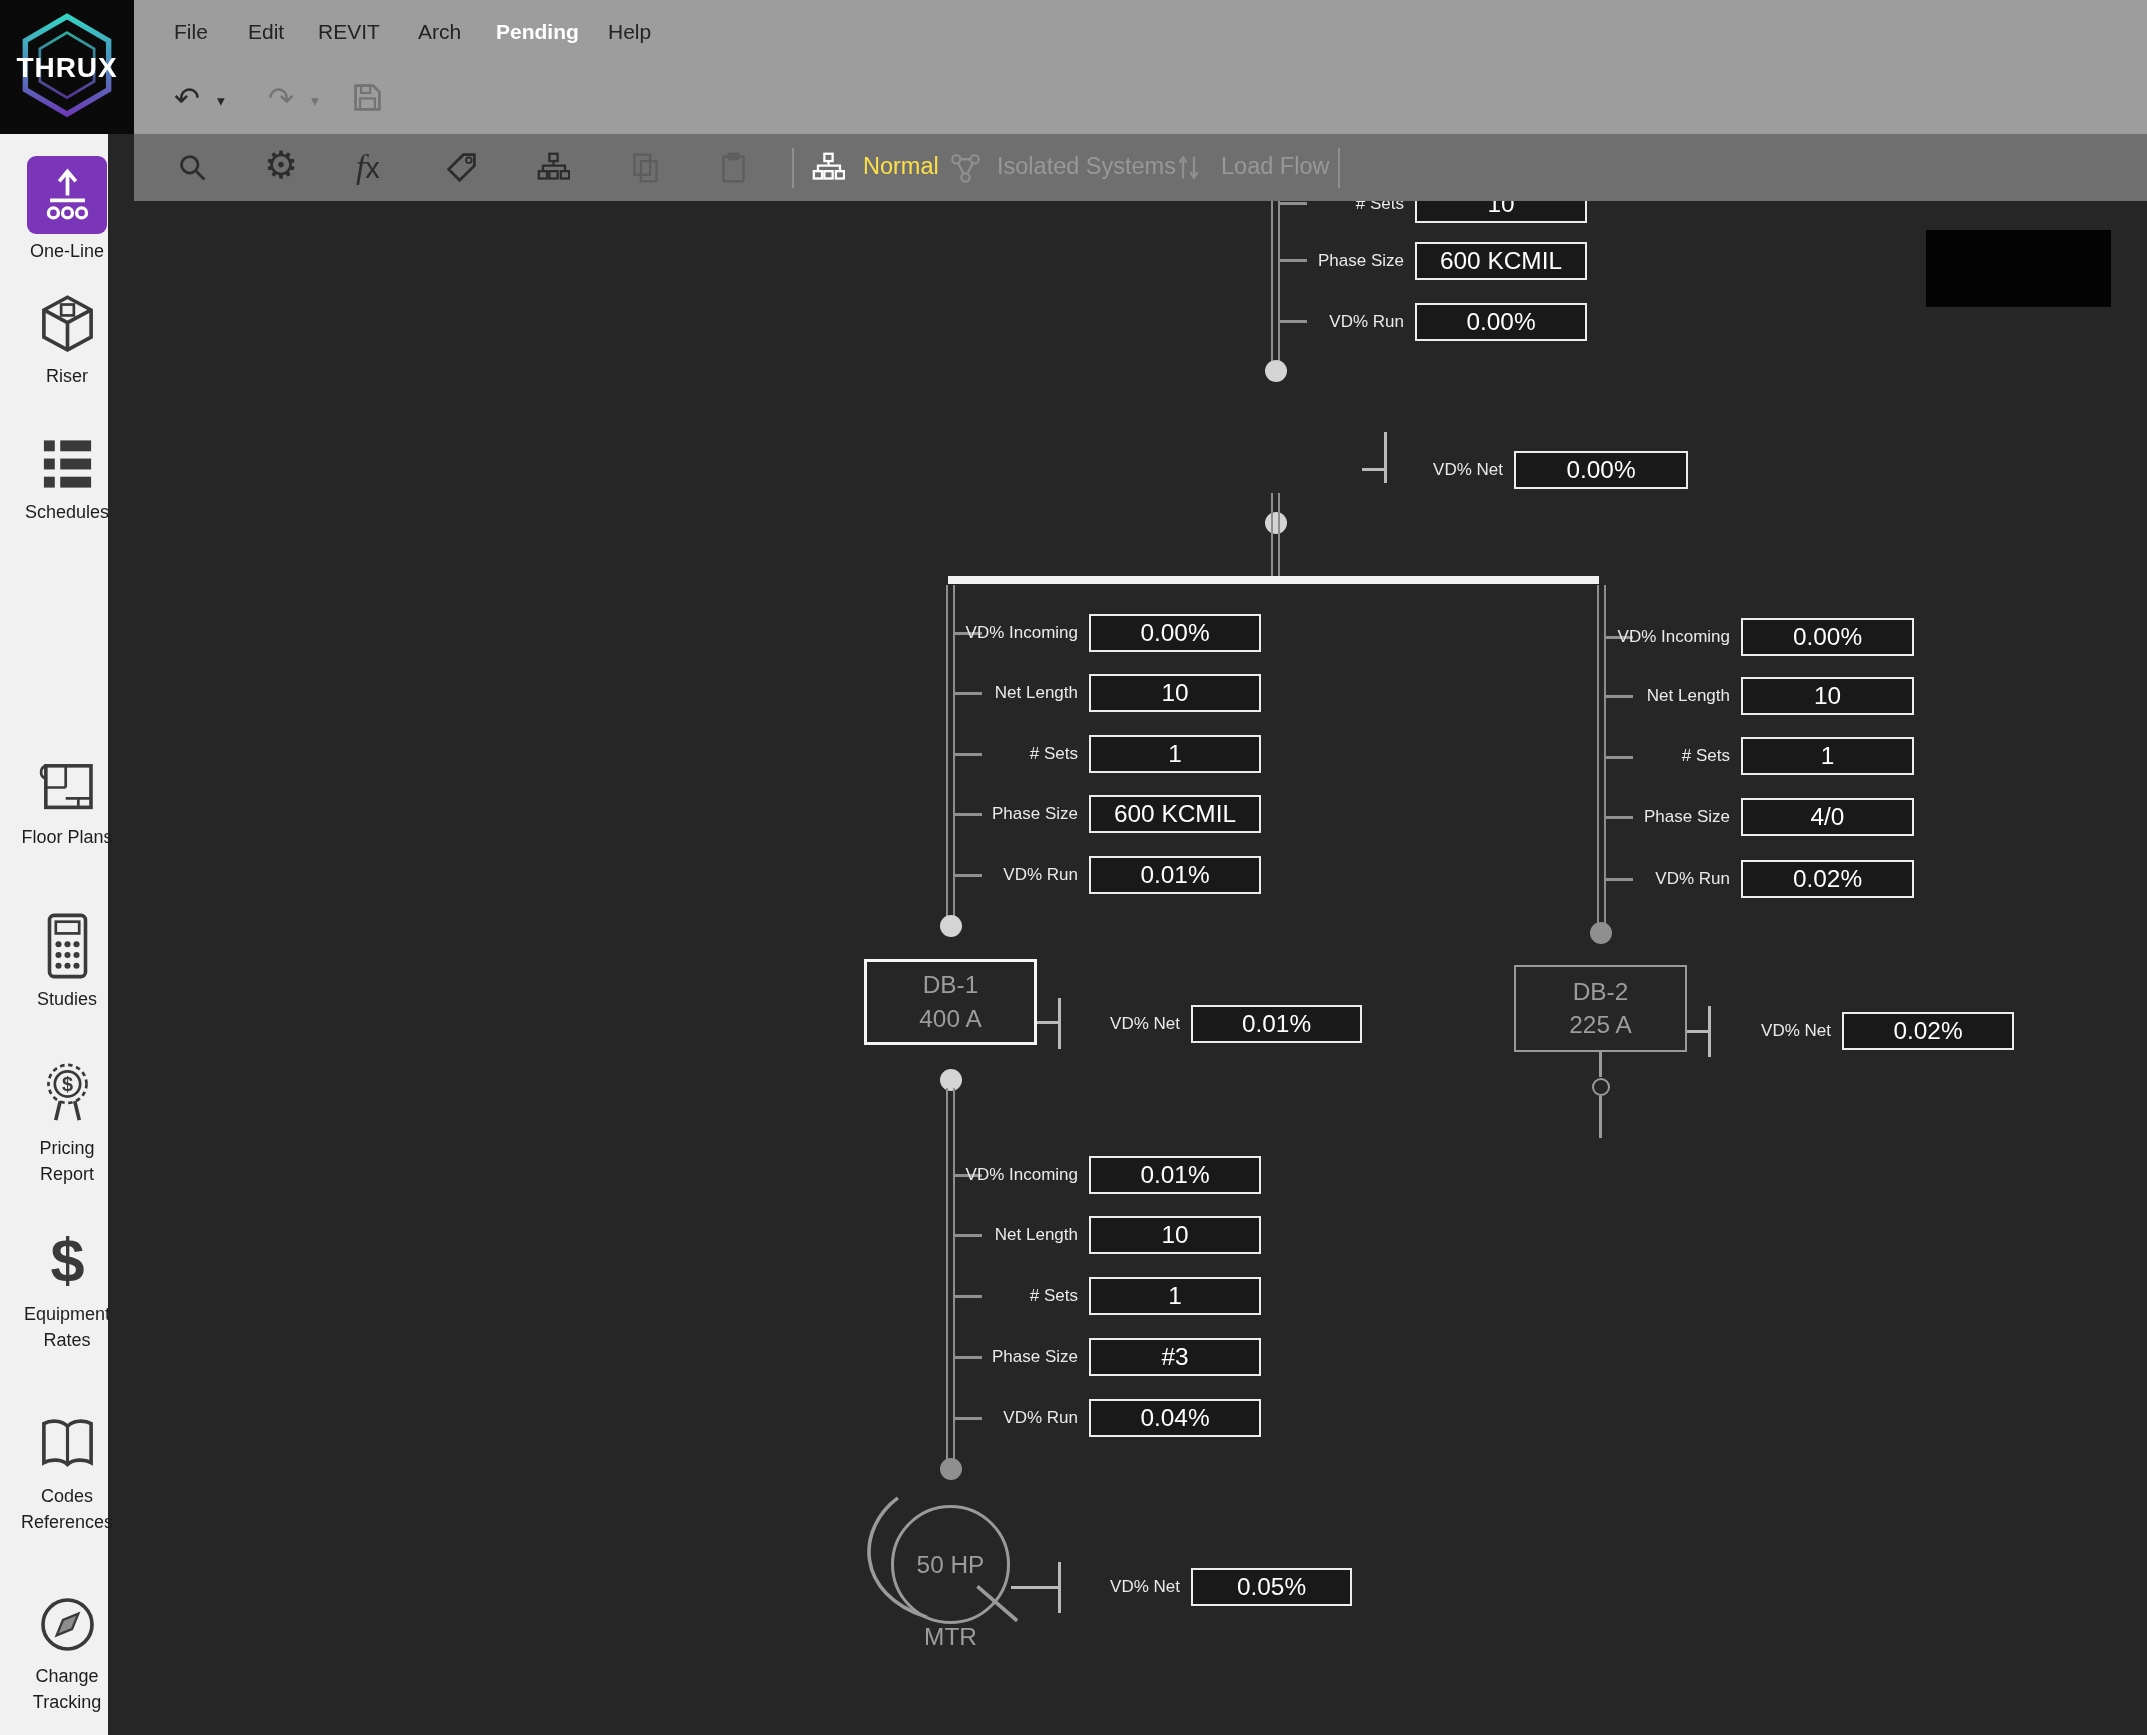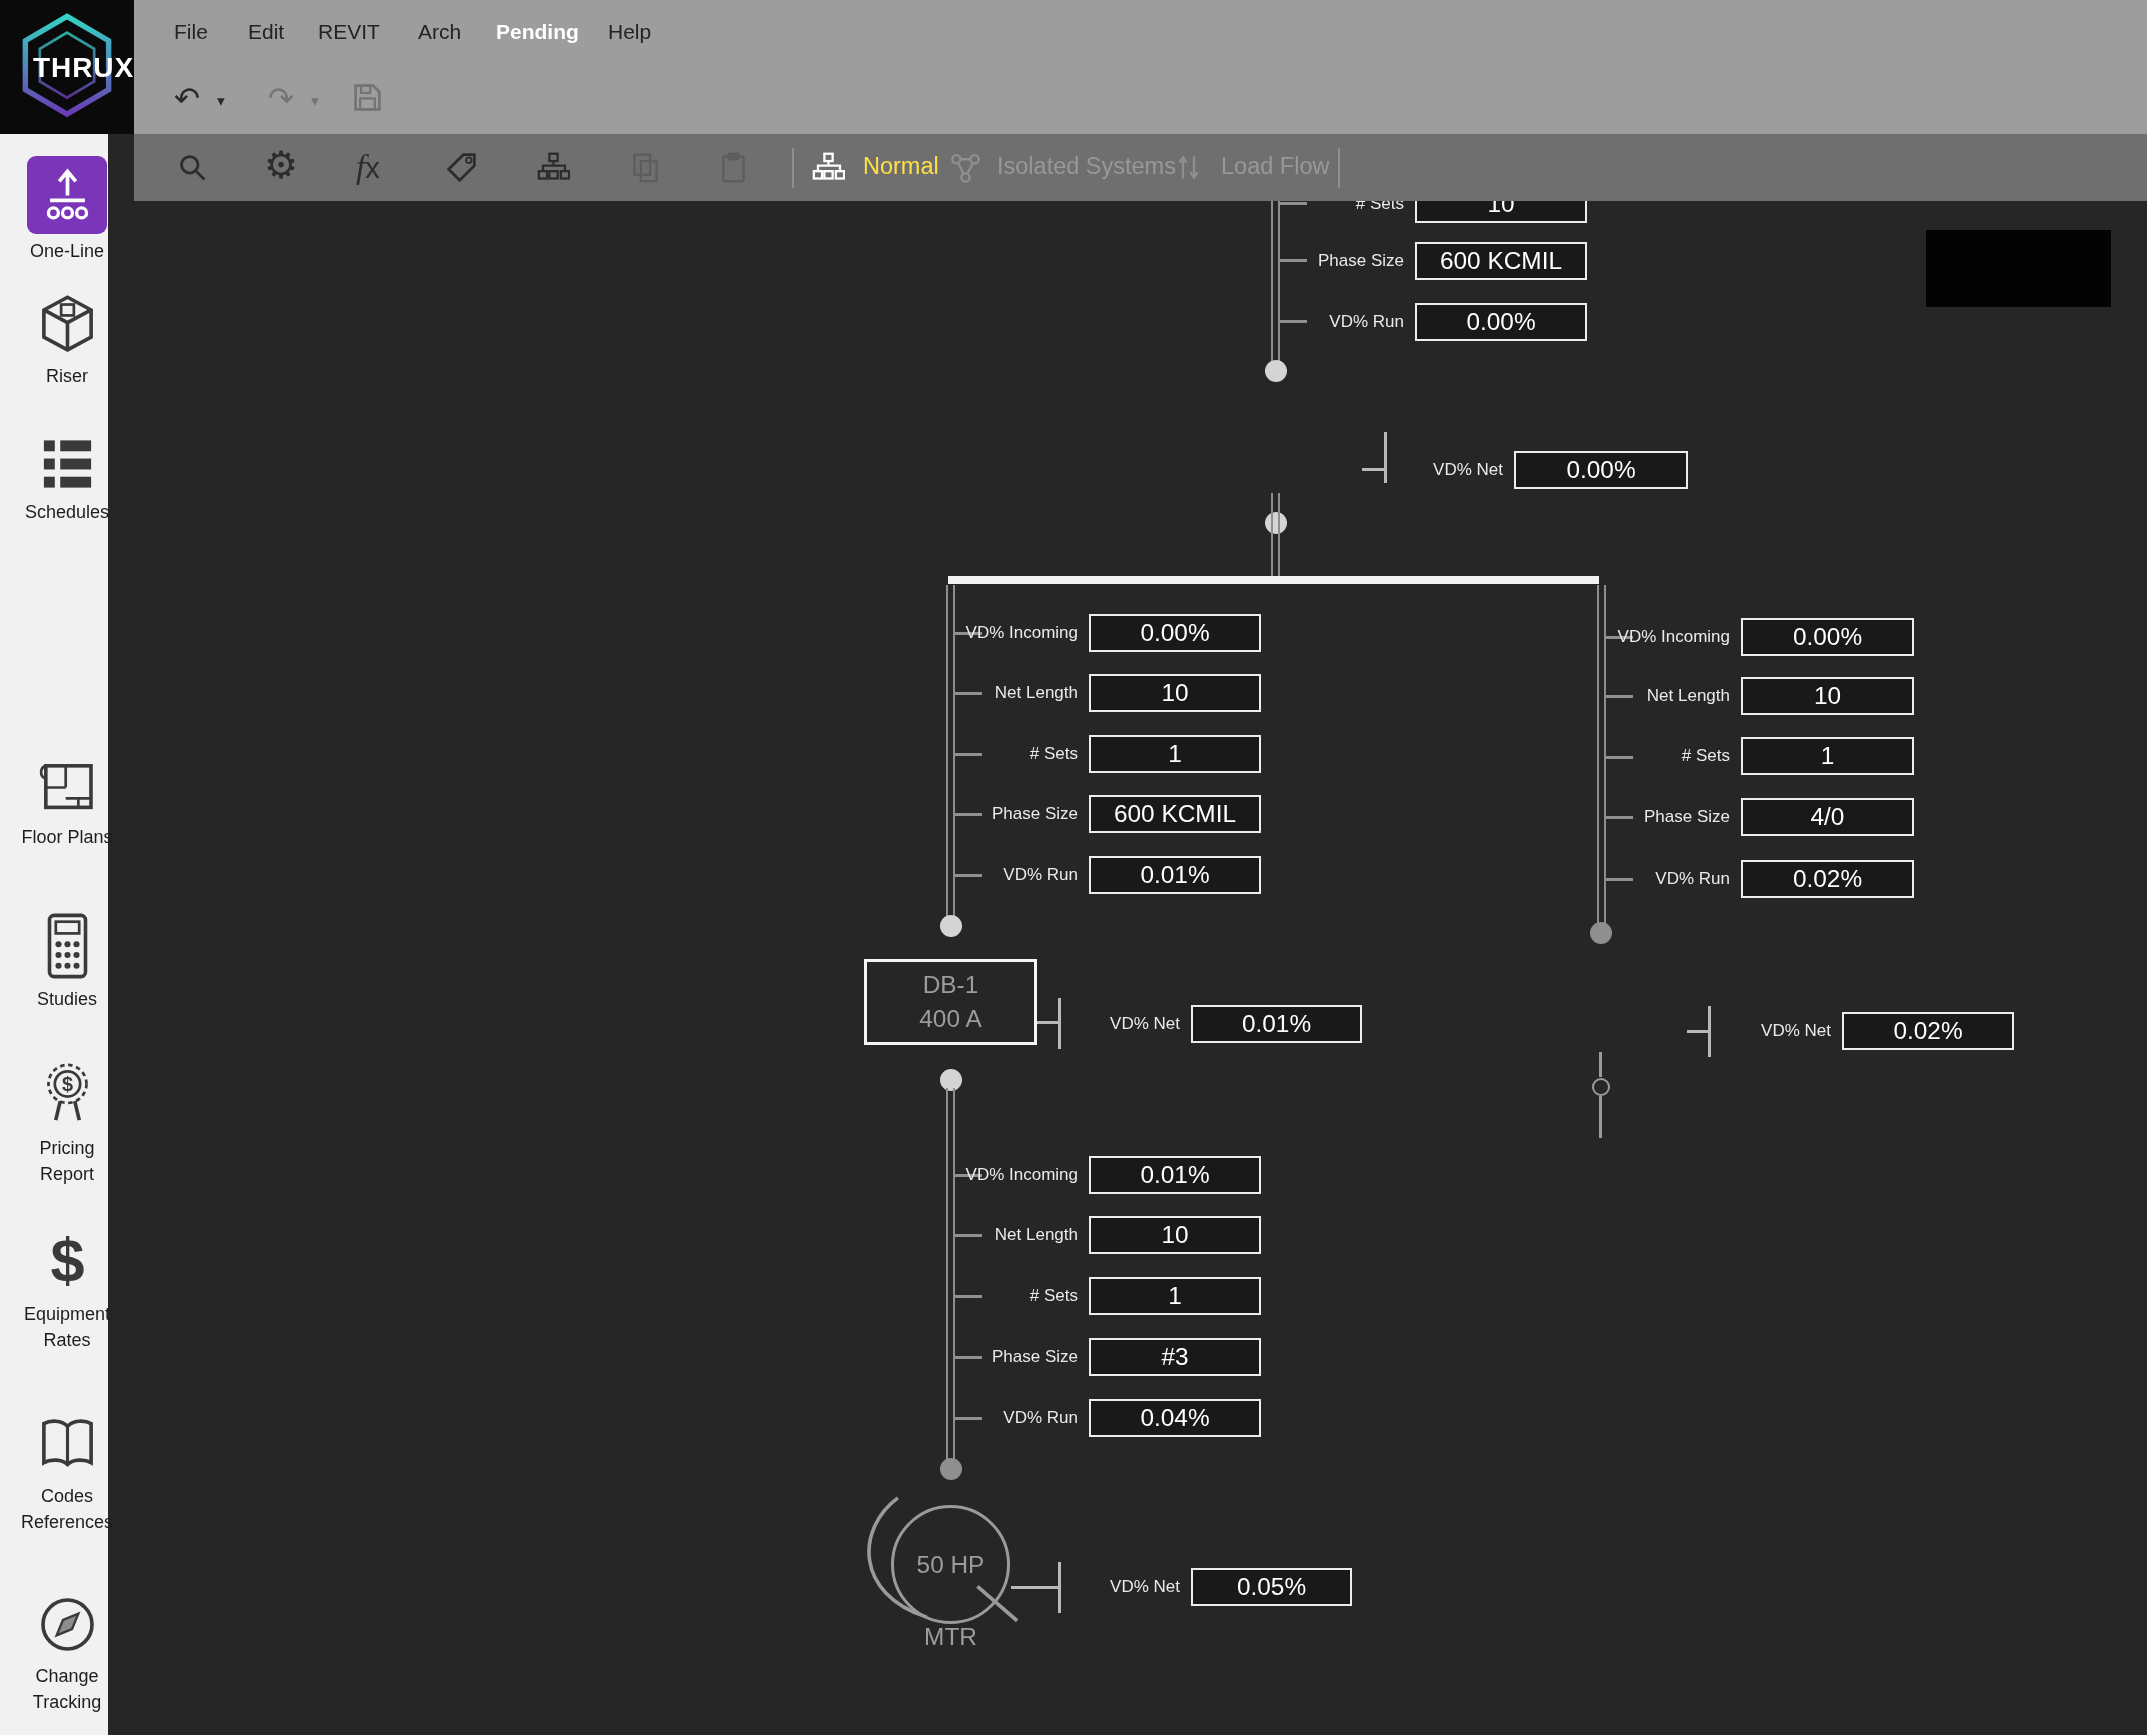--- a/index.html
+++ b/index.html
@@ -1,21 +1,21 @@
 <!DOCTYPE html>
 <html style="font-size:14.5px"><head>
 <meta charset="utf-8">
 <style>
   html,body{margin:0;padding:0;background:#262626;}
   #stage{position:relative;width:2148px;height:1736px;overflow:hidden;
          font-family:"Liberation Sans",sans-serif;background:#262626;}
 
   
   #logo{position:absolute;left:0;top:0;width:134px;height:134px;background:#0a0a0a;}
-  #logo .logo-text{position:absolute;left:0;top:52px;width:134px;text-align:right;
+  #logo .logo-text{position:absolute;left:0;top:52px;width:134px;text-align:center;
       color:#fff;font-weight:bold;font-size:28px;letter-spacing:0.9px;}
 
   
   #menubar{position:absolute;left:134px;top:0;width:2014px;height:134px;background:#9d9d9d;}
   .menu-item{position:absolute;top:20px;font-size:21px;color:#232323;cursor:default;}
   .menu-item.pending{color:#ffffff;font-weight:600;}
   .qb-icon{position:absolute;top:83px;font-size:31px;color:#2a2a2a;line-height:31px;}
   .qb-icon.disabled{color:#747474;}
   .qb-caret{position:absolute;top:92px;font-size:15.4px;color:#2a2a2a;}
   .qb-caret.disabled{color:#747474;}
@@ -427,20 +427,24 @@
       <div class="flabel" style="width:266px">Phase Size</div>
       <div class="fbox" style="width:173px">4/0</div>
     </div>
     <div class="frow" style="left:1341px;top:659px">
       <div class="flabel" style="width:266px">VD% Run</div>
       <div class="fbox" style="width:173px">0.02%</div>
     </div>
 
     <div class="node dim" style="left:1456px;top:721px"></div>
 
+    <div class="eqbox gray" style="left:1380px;top:764px;width:173px;height:87px">
+      <div>DB-2</div>
+      <div>225 A</div>
+    </div>
     <div class="hline" style="left:1553px;top:829px;width:23.5px"></div>
     <div class="vline" style="left:1574px;top:805px;height:51px"></div>
     <div class="frow" style="left:1449px;top:811px">
       <div class="flabel" style="width:259px">VD% Net</div>
       <div class="fbox" style="width:172px">0.02%</div>
     </div>
 
     <div class="vline" style="left:1465px;top:851px;height:25px;background:#9a9a9a"></div>
     <div class="ring" style="left:1458px;top:877px"></div>
     <div class="vline" style="left:1465px;top:895px;height:42px;background:#9a9a9a"></div>

